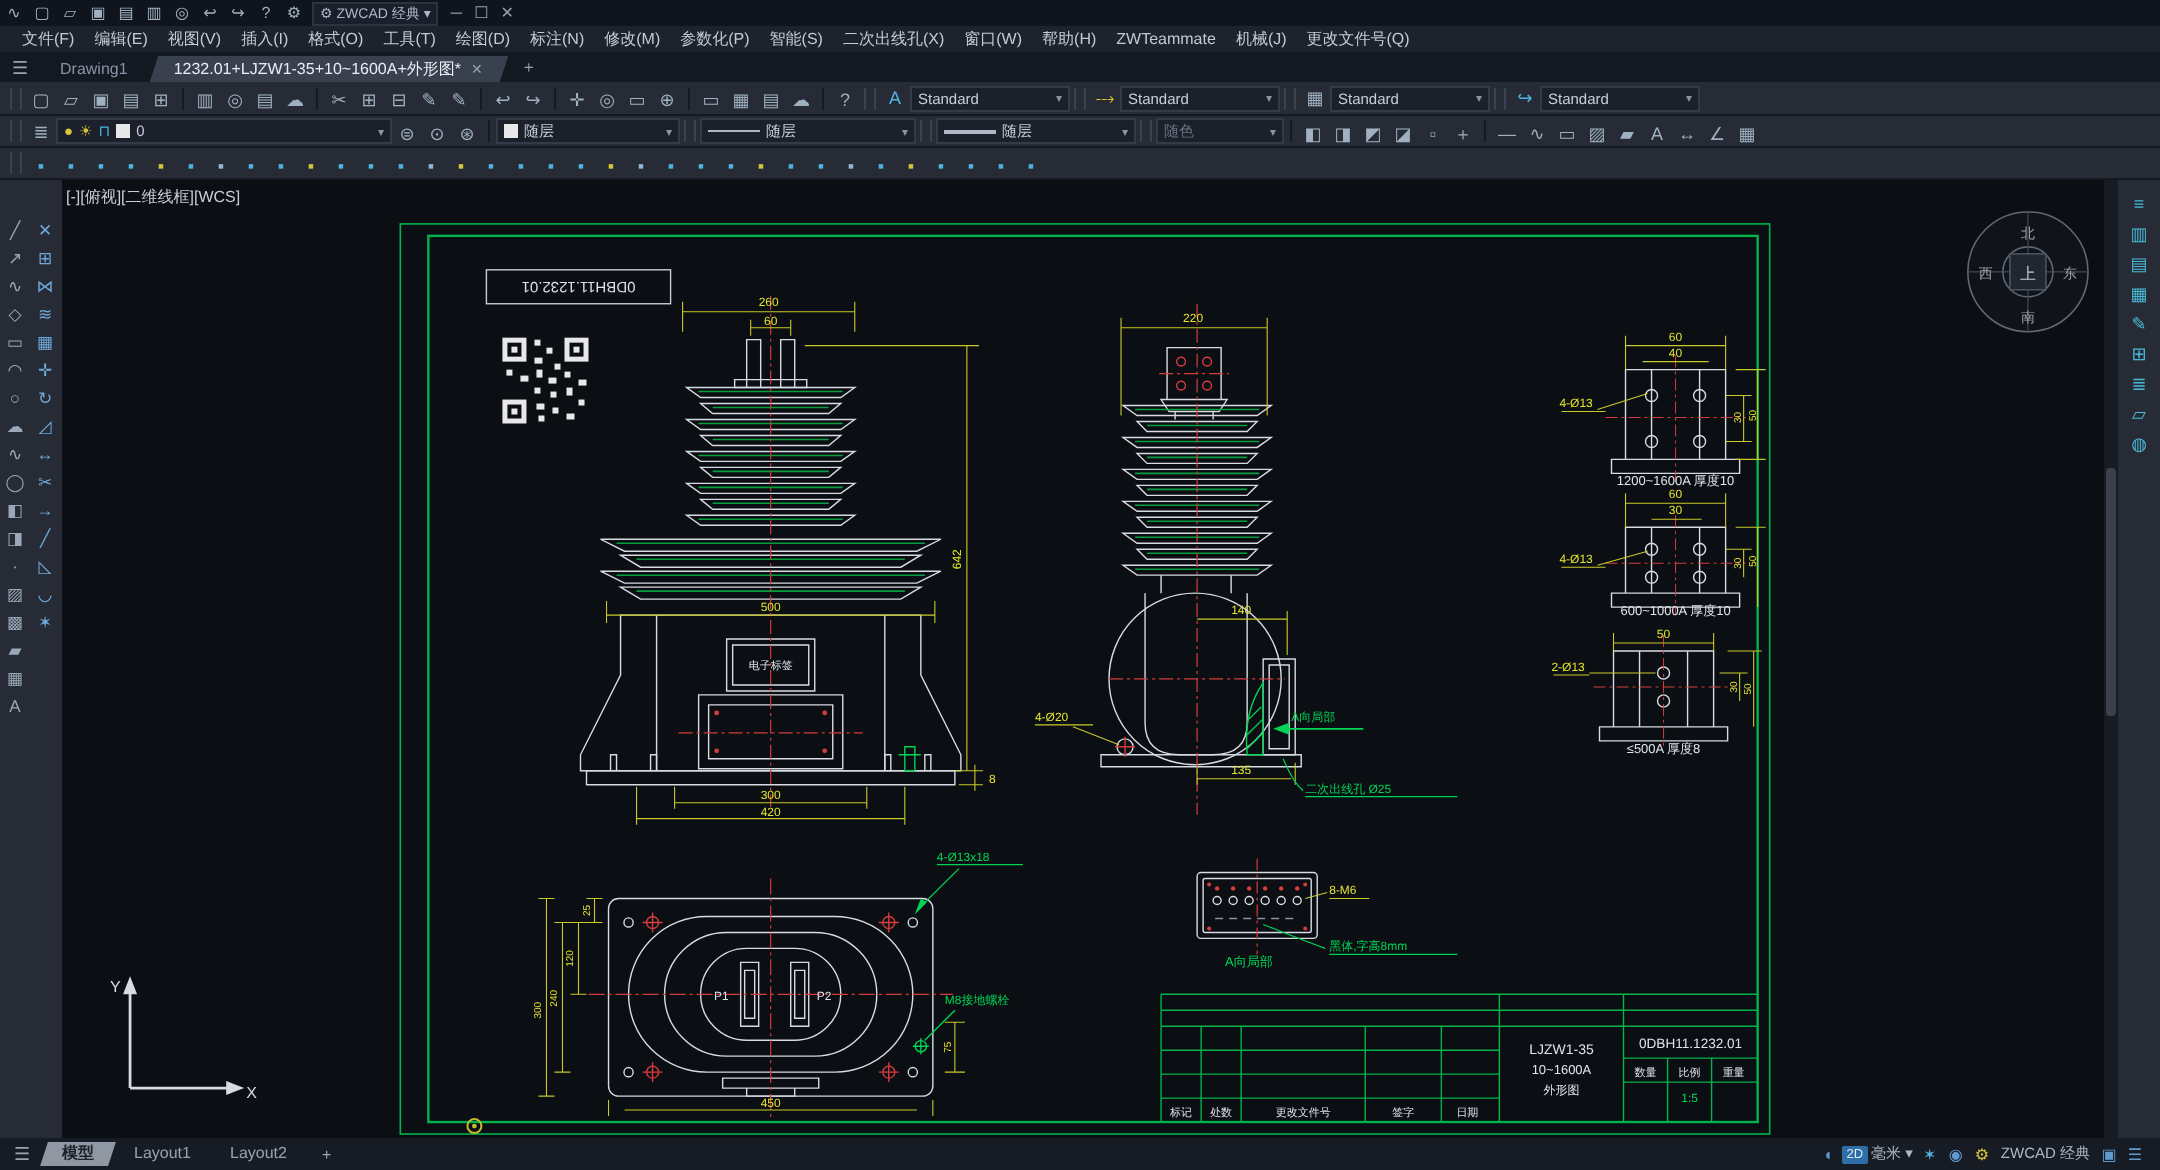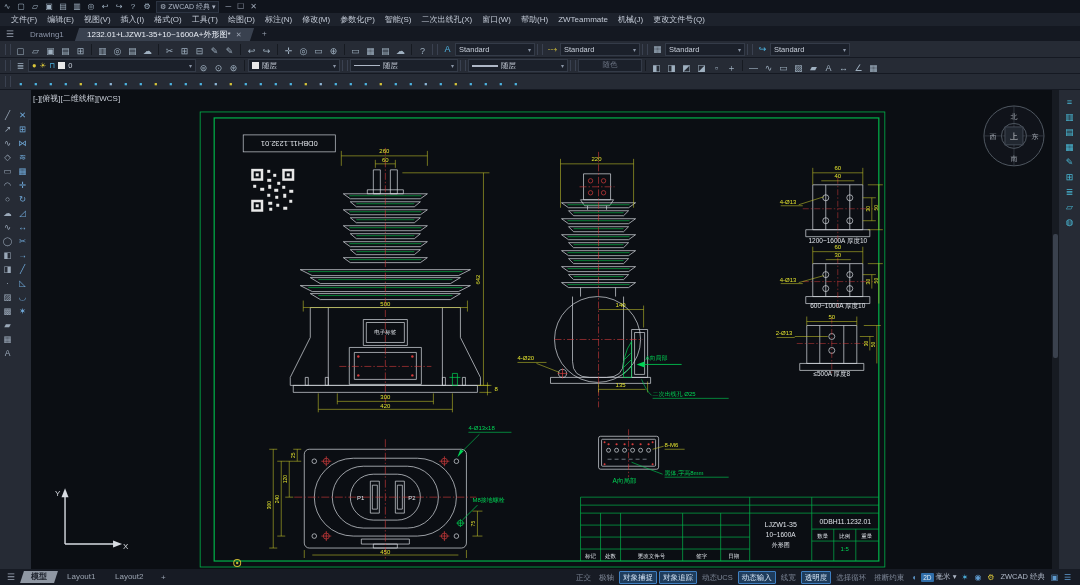--- a/index.html
+++ b/index.html
@@ -28,21 +28,21 @@
   .tb2{top:58px;height:15px;}
   .tb3{top:74px;height:15px;}
   .ico{display:inline-flex;align-items:center;justify-content:center;width:15px;height:13px;font-size:9px;color:#9fb0c0;}
   .tb .sep{width:1px;height:11px;background:#161a21;margin:0 3px;}
   .tb .grip{width:4px;height:11px;border-left:1px solid #3a4150;border-right:1px solid #3a4150;margin:0 2px;}
   .combo{display:inline-flex;align-items:center;background:#1b202a;border:1px solid #343b48;height:11px;font-size:7.5px;color:#c7ced9;padding:0 3px;gap:3px;white-space:nowrap;}
   .combo .car{color:#8a94a5;font-size:6px;}
   .combo .sw{width:7px;height:7px;background:#e8e8e8;display:inline-block;}
   .combo .ln{width:26px;height:1px;background:#aeb7c6;display:inline-block;}
   .combo .ln.thick{height:2px;}
-  .combo.dis{color:#6b7383;flex-direction:column;}
+  .combo.dis{color:#6b7383;}
   .tb3 .ico{color:#4db4e2;}
   .tb3 .ico:nth-child(5n){color:#d8c53a;}
   .tb3 .ico:nth-child(7n){color:#8fb7d8;}
   
   .main{position:absolute;top:90px;bottom:16px;left:0;right:0;display:flex;}
   .ltools{width:31px;background:#262b35;display:flex;padding-top:18px;}
   .lcol{width:15px;display:flex;flex-direction:column;align-items:center;}
   .lcol .ico{width:14px;height:14px;font-size:8.5px;color:#9aa8b8;}
   .lcol.c2 .ico{color:#6fa8d8;}
   .canvas{flex:1;position:relative;background:#0b0e13;overflow:hidden;}
@@ -524,32 +524,20 @@
       </div>
   </div>
 
   <div class="bottombar">
     <span class="burger">☰</span>
     <div class="mtab active"><span>模型</span></div>
     <div class="mtab"><span>Layout1</span></div>
     <div class="mtab"><span>Layout2</span></div>
     <span class="plus">+</span>
     <span class="bspacer"></span>
-    <span style="display:flex;align-items:center;">
-        <span class="stog">正交</span>
-        <span class="stog">极轴</span>
-        <span class="stog on">对象捕捉</span>
-        <span class="stog on">对象追踪</span>
-        <span class="stog">动态UCS</span>
-        <span class="stog on">动态输入</span>
-        <span class="stog">线宽</span>
-        <span class="stog on">透明度</span>
-        <span class="stog">选择循环</span>
-        <span class="stog">推断约束</span>
-      </span>
     <span class="sico">◐</span>
     <span class="badge">2D</span>
     <span class="unit"><span>毫米</span> ▾</span>
     <span class="sico" style="color:#4db4e2">✶</span>
     <span class="sico">◉</span>
     <span class="sico" style="color:#d8c53a">⚙</span>
     <span class="wsname">ZWCAD 经典</span>
     <span class="sico">▣</span>
     <span class="sico" style="padding-right:6px">☰</span>
   </div>

